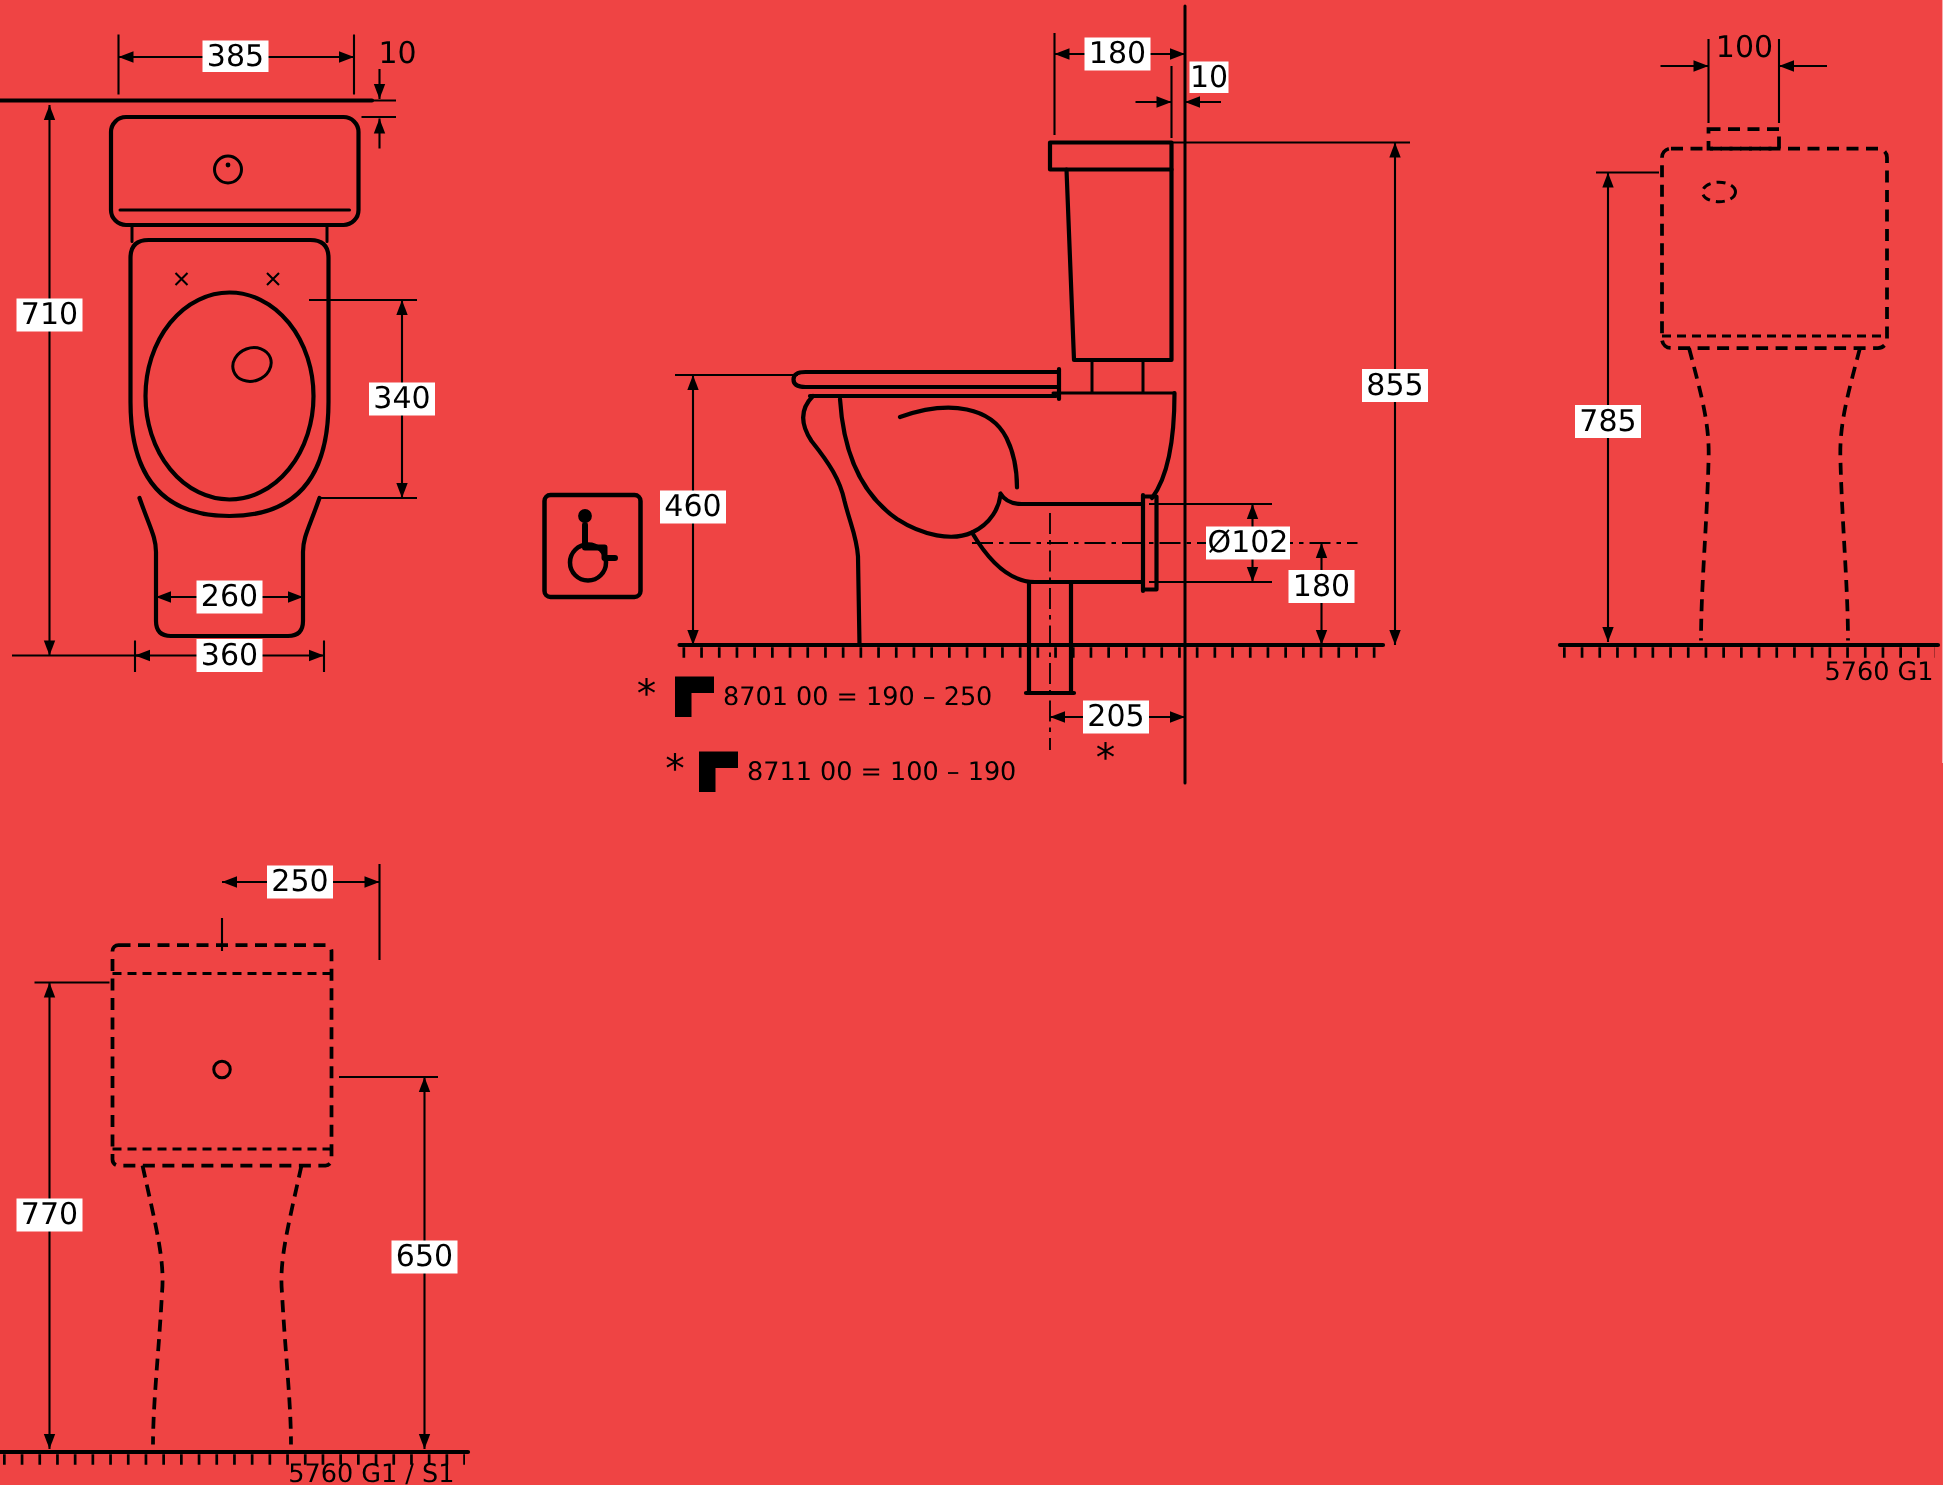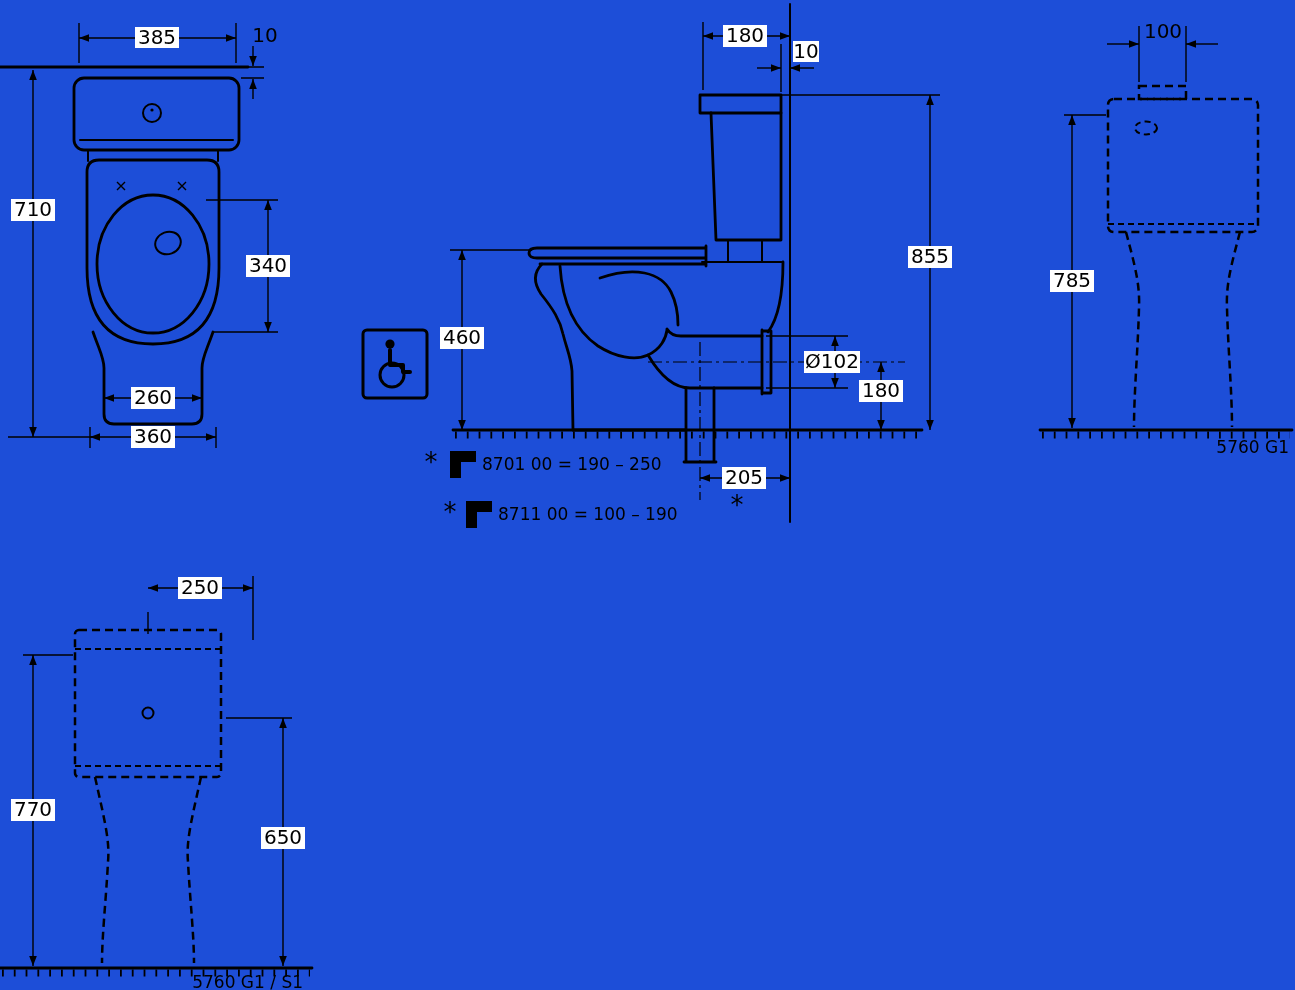--- a/index.html
+++ b/index.html
@@ -1,16 +1,16 @@
 <!DOCTYPE html>
 <html><head>
 <meta charset="utf-8">
 <style>
   html,body{margin:0;padding:0;background:#fff}
-  .sheet{position:relative;width:1295px;height:990px;background:#1d4ed8;overflow:hidden;
+  .sheet{position:relative;width:1295px;height:990px;background:#ef4444;overflow:hidden;
          font-family:"DejaVu Sans","Liberation Sans",sans-serif}
   svg{display:block}
   .obj{fill:none;stroke:#000;stroke-width:2.8;stroke-linecap:round;stroke-linejoin:round}
   .obj2{fill:none;stroke:#000;stroke-width:2;stroke-linecap:round;stroke-linejoin:round}
   .dash{fill:none;stroke:#000;stroke-width:2.5;stroke-dasharray:8 5;stroke-linecap:butt}
   .dash2{fill:none;stroke:#000;stroke-width:2;stroke-dasharray:6 4;stroke-linecap:butt}
   .thin{fill:none;stroke:#000;stroke-width:1.4}
   .dim{fill:none;stroke:#000;stroke-width:1.4}
   .cl{fill:none;stroke:#000;stroke-width:1.2;stroke-dasharray:14 4 3 4}
   .tick{fill:none;stroke:#000;stroke-width:7;stroke-dasharray:1.8 10}

